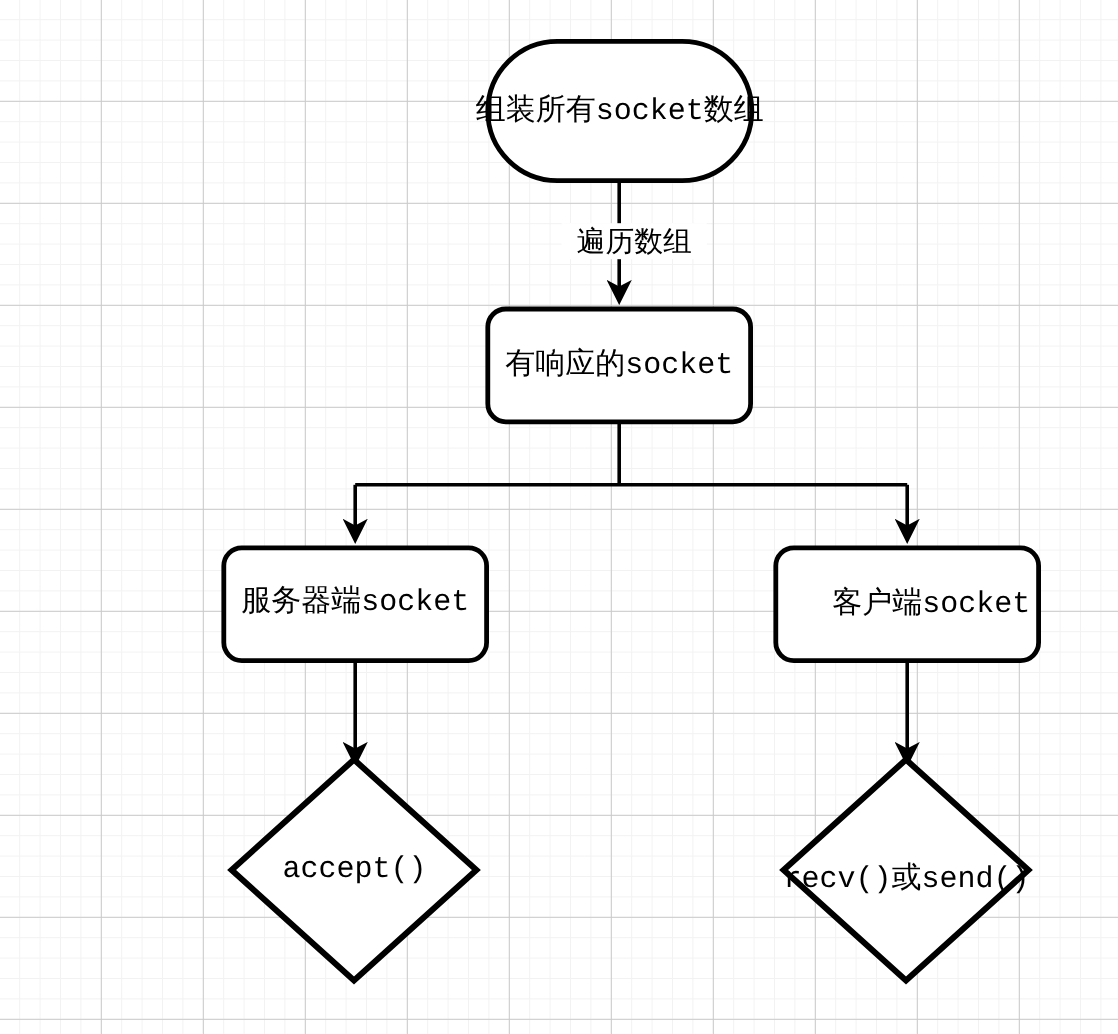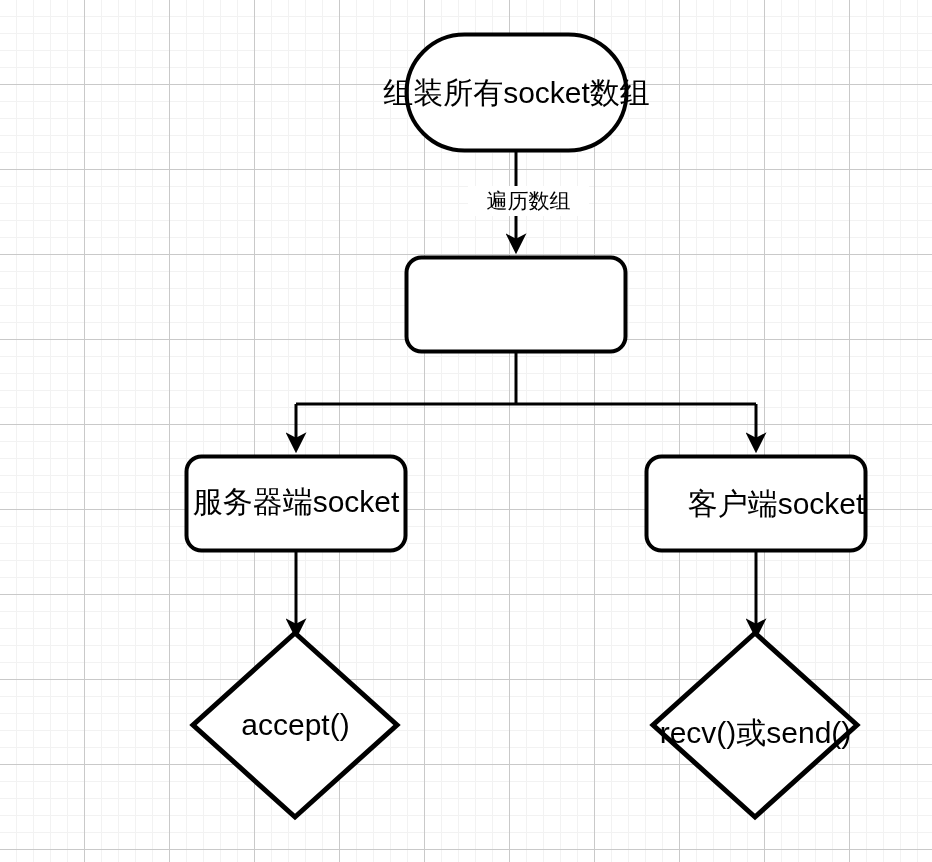--- a/index.html
+++ b/index.html
@@ -33,33 +33,33 @@
     width: 932px;
     height: 862px;
   }
   .node-label {
     position: absolute;
     display: flex;
     align-items: center;
     justify-content: center;
     text-align: left;
     color: #000000;
-    font-size: 30px;
+    font-size: 25px;
     line-height: 1.2;
-    font-family: Liberation Sans, sans-serif;
+    font-family: Liberation Mono, monospace;
     white-space: nowrap;
     pointer-events: none;
   }
   .edge-label {
     position: absolute;
     display: flex;
     align-items: center;
     justify-content: center;
     color: #000000;
-    font-size: 21px;
+    font-size: 24px;
     font-family: "Liberation Sans", "DejaVu Sans", sans-serif;
     background: #ffffff;
     white-space: nowrap;
     padding: 0 3px;
   }
 </style>
 </head>
 <body>
 
 <div id="canvas">
@@ -98,20 +98,21 @@
 
     <rect x="646.5" y="456.5" width="219" height="94" rx="15" ry="15" fill="#ffffff" stroke="#000000" stroke-width="4"></rect>
 
     <polygon points="295,633 397,725 295,817 193,725" fill="#ffffff" stroke="#000000" stroke-width="5" stroke-linejoin="miter"></polygon>
 
     <polygon points="755,633 857,725 755,817 653,725" fill="#ffffff" stroke="#000000" stroke-width="5" stroke-linejoin="miter"></polygon>
   </svg>
 
   <div class="node-label" style="left:405px; top:33px; width:223px; height:119px;">组装所有socket数组</div>
 
+  <div class="node-label" style="left:405px; top:256px; width:222px; height:97px;">有响应的socket</div>
 
   <div class="node-label" style="left:185px; top:455px; width:222px; height:93px;">服务器端socket</div>
 
   <div class="node-label" style="left:645px; top:455px; width:222px; height:97px;padding-left:20px;">客户端socket</div>
 
   <div class="node-label" style="left:193px; top:690px; width:205px; height:70px;">accept()</div>
 
   <div class="node-label" style="left:653px; top:698px; width:205px; height:70px;">recv()或send()</div>
 
   <div class="edge-label" style="left:468px; top:186px; width:115px; height:30px;">遍历数组</div>

